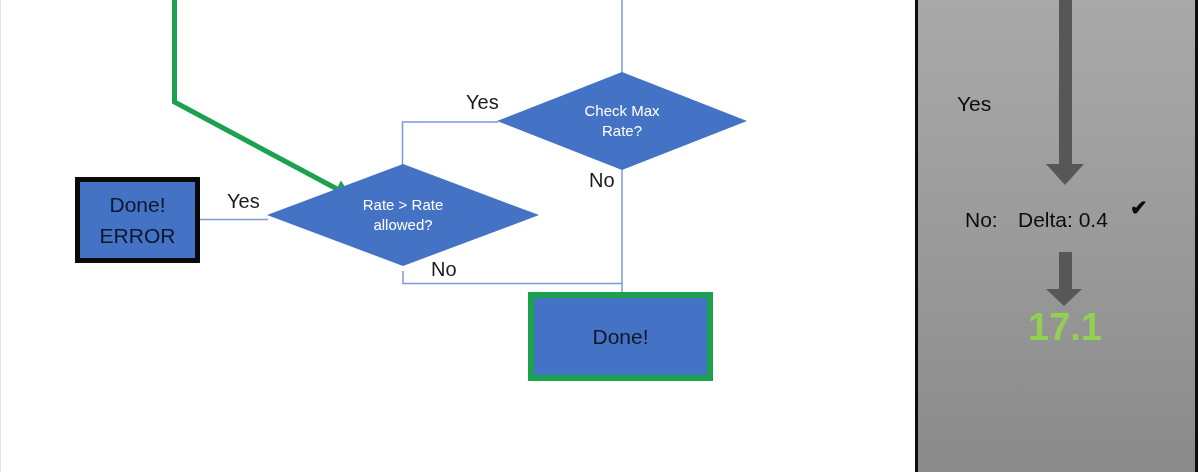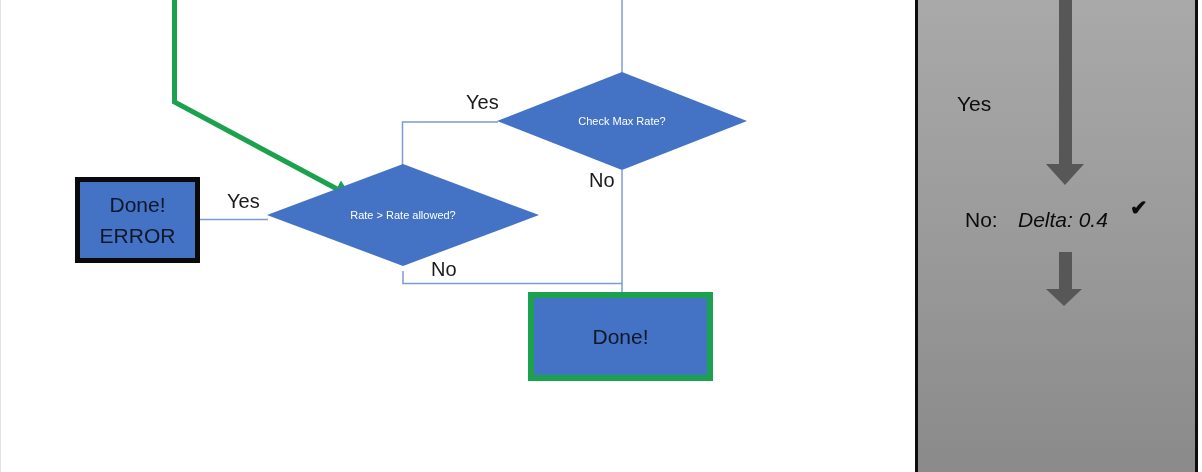--- a/index.html
+++ b/index.html
@@ -33,21 +33,21 @@
   svg.connectors .green{
     stroke:var(--accent-green);stroke-width:5;fill:none;
   }
   svg.connectors .green-head{fill:var(--accent-green);stroke:none;}
   
   .diamond{
     position:absolute;
     background:var(--shape-blue);
     clip-path:polygon(50% 0,100% 50%,50% 100%,0 50%);
     display:flex;align-items:center;justify-content:center;
-    color:#ffffff;font-size:11px;line-height:1.35;text-align:center;
+    color:#ffffff;font-size:15px;line-height:1.35;text-align:center;
   }
   .diamond-check{left:497px;top:72px;width:250px;height:98px;}
   .diamond-check .inner{width:110px;}
   .diamond-rate{left:267px;top:164px;width:272px;height:102px;}
   .diamond-rate .inner{width:124px;}
   .flowbox{
     position:absolute;
     background:var(--shape-blue);
     display:flex;flex-direction:column;align-items:center;justify-content:center;
     color:#0f172a;font-size:21px;line-height:1.5;text-align:center;
@@ -66,21 +66,21 @@
     position:absolute;left:915px;top:0;width:283px;height:472px;
     border-left:3px solid var(--border-black);
     border-right:3px solid var(--border-black);
     background:linear-gradient(180deg,#a9a9a9 0%,#999999 55%,#8a8a8a 100%);
   }
   .right-panel .txt{
     position:absolute;color:#0c0c0c;font-size:21px;
   }
   .p-yes{left:39px;top:92px;}
   .p-no{left:39px;top:208px;margin-left:8px;}
-  .p-delta{left:100px;top:208px;font-style:italic;}
+  .p-delta{left:100px;top:208px;}
   .p-check{left:212px;top:196px;font-size:28px;font-weight:bold;}
   .p-value{
     position:absolute;left:37px;top:306px;width:220px;text-align:center;
     color:var(--value-green);font-size:38px;font-weight:bold;
   }
   .arrow-shaft{
     position:absolute;width:13px;background:var(--arrow-gray);
   }
   .arrow-head{
     position:absolute;width:0;height:0;
@@ -130,13 +130,14 @@
 
 <div class="right-panel">
   <div class="arrow-shaft a1-shaft"></div>
   <div class="arrow-head a1-head"></div>
   <div class="txt p-yes">Yes</div>
   <div class="txt p-no">No:</div>
   <div class="txt p-delta">Delta: 0.4</div>
   <div class="txt p-check">✔</div>
   <div class="arrow-shaft a2-shaft"></div>
   <div class="arrow-head a2-head"></div>
+  <div class="p-value">17.1</div>
 </div>
 
 </body></html>

